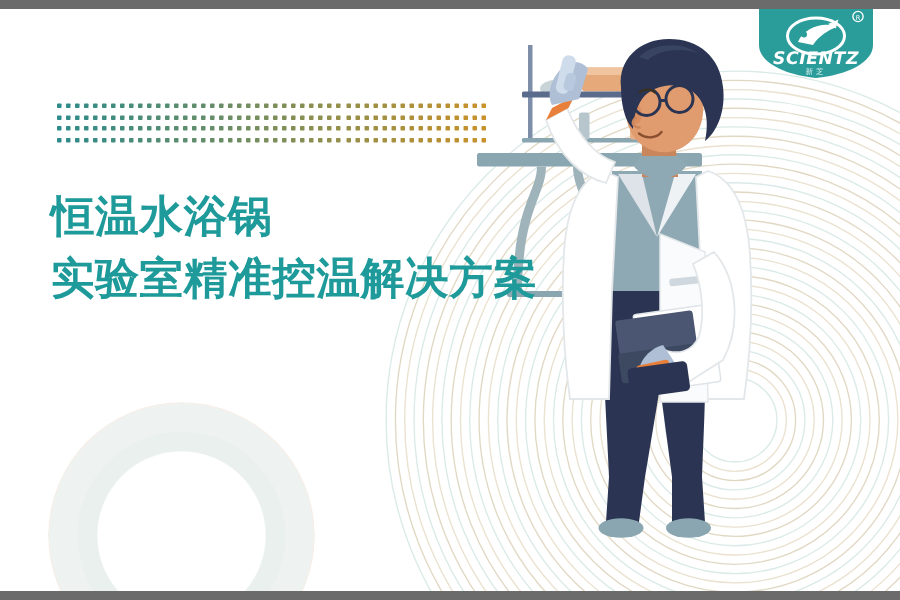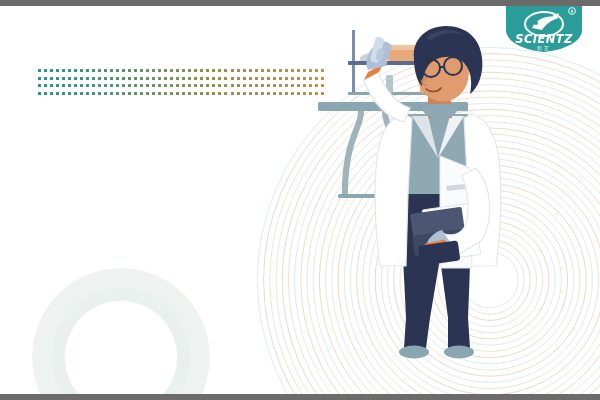--- a/index.html
+++ b/index.html
@@ -328,20 +328,22 @@
         <span class="dot" style="background: rgb(184, 144, 52);"></span>
         <span class="dot" style="background: rgb(187, 144, 50);"></span>
         <span class="dot" style="background: rgb(190, 145, 48);"></span>
         <span class="dot" style="background: rgb(193, 145, 46);"></span>
         <span class="dot" style="background: rgb(197, 145, 44);"></span>
         <span class="dot" style="background: rgb(200, 145, 42);"></span>
       </div>
     </div>
 
   <div class="headline">
+    <span class="l1">恒温水浴锅</span>
+    <span class="l2">实验室精准控温解决方案</span>
   </div>
 
   <svg class="illustration" viewBox="0 0 300 382">
 
     <g>
 
       <rect x="52" y="12" width="3" height="64" fill="#7d8fa8"></rect>
       <rect x="152" y="12" width="3" height="64" fill="#7d8fa8"></rect>
 
       <ellipse cx="72" cy="41" rx="12" ry="6" fill="#c8d4d8"></ellipse>

